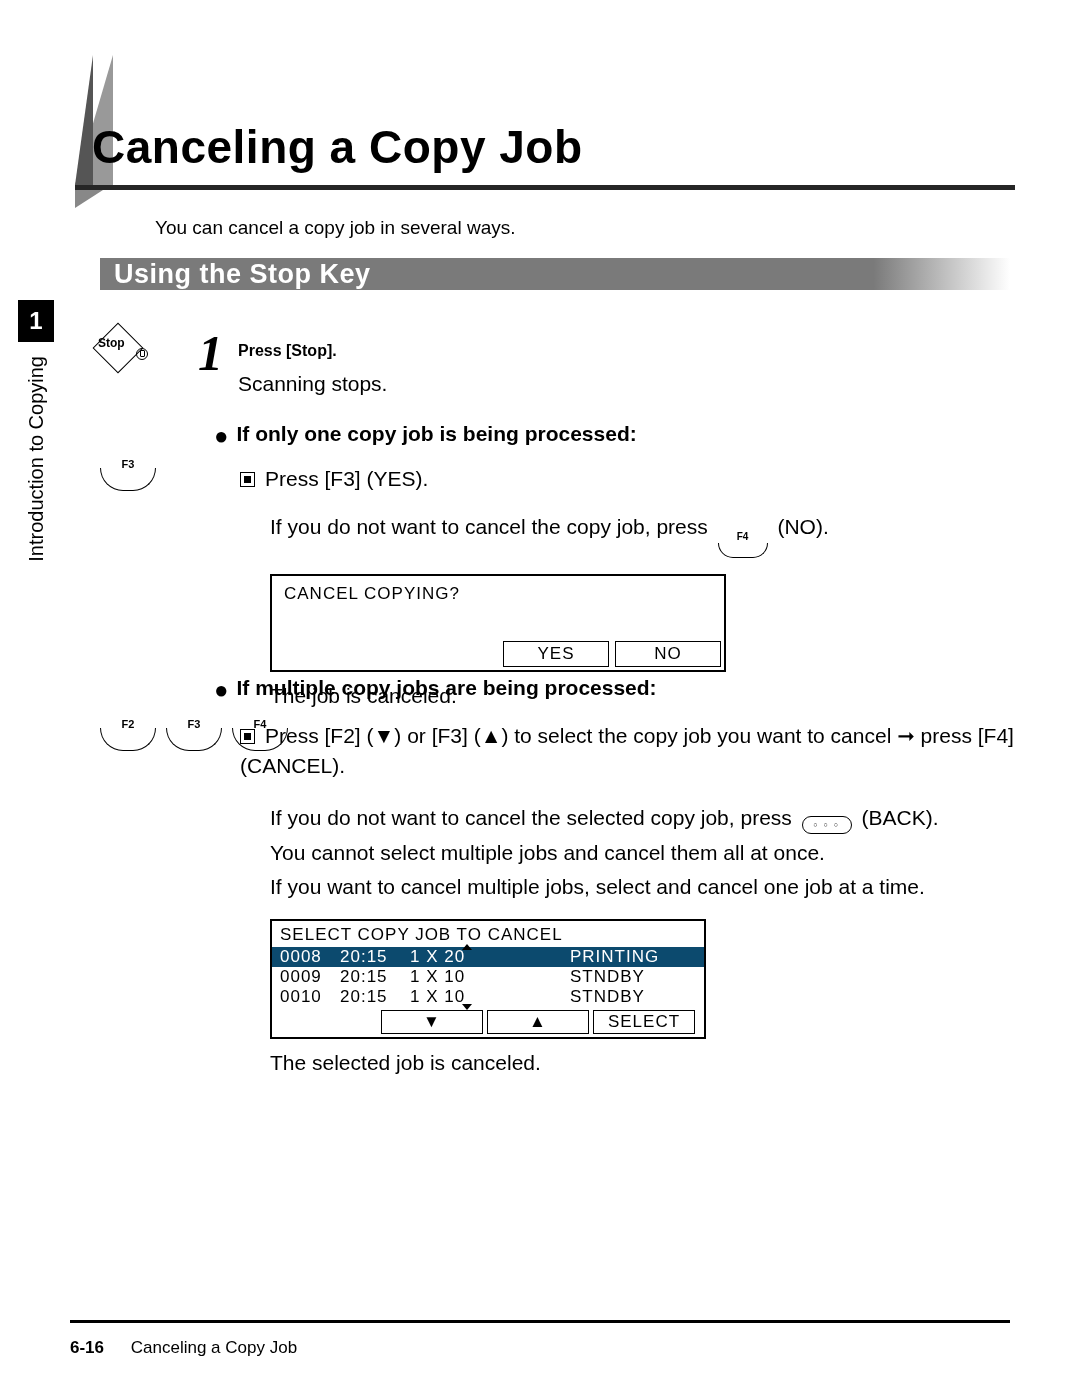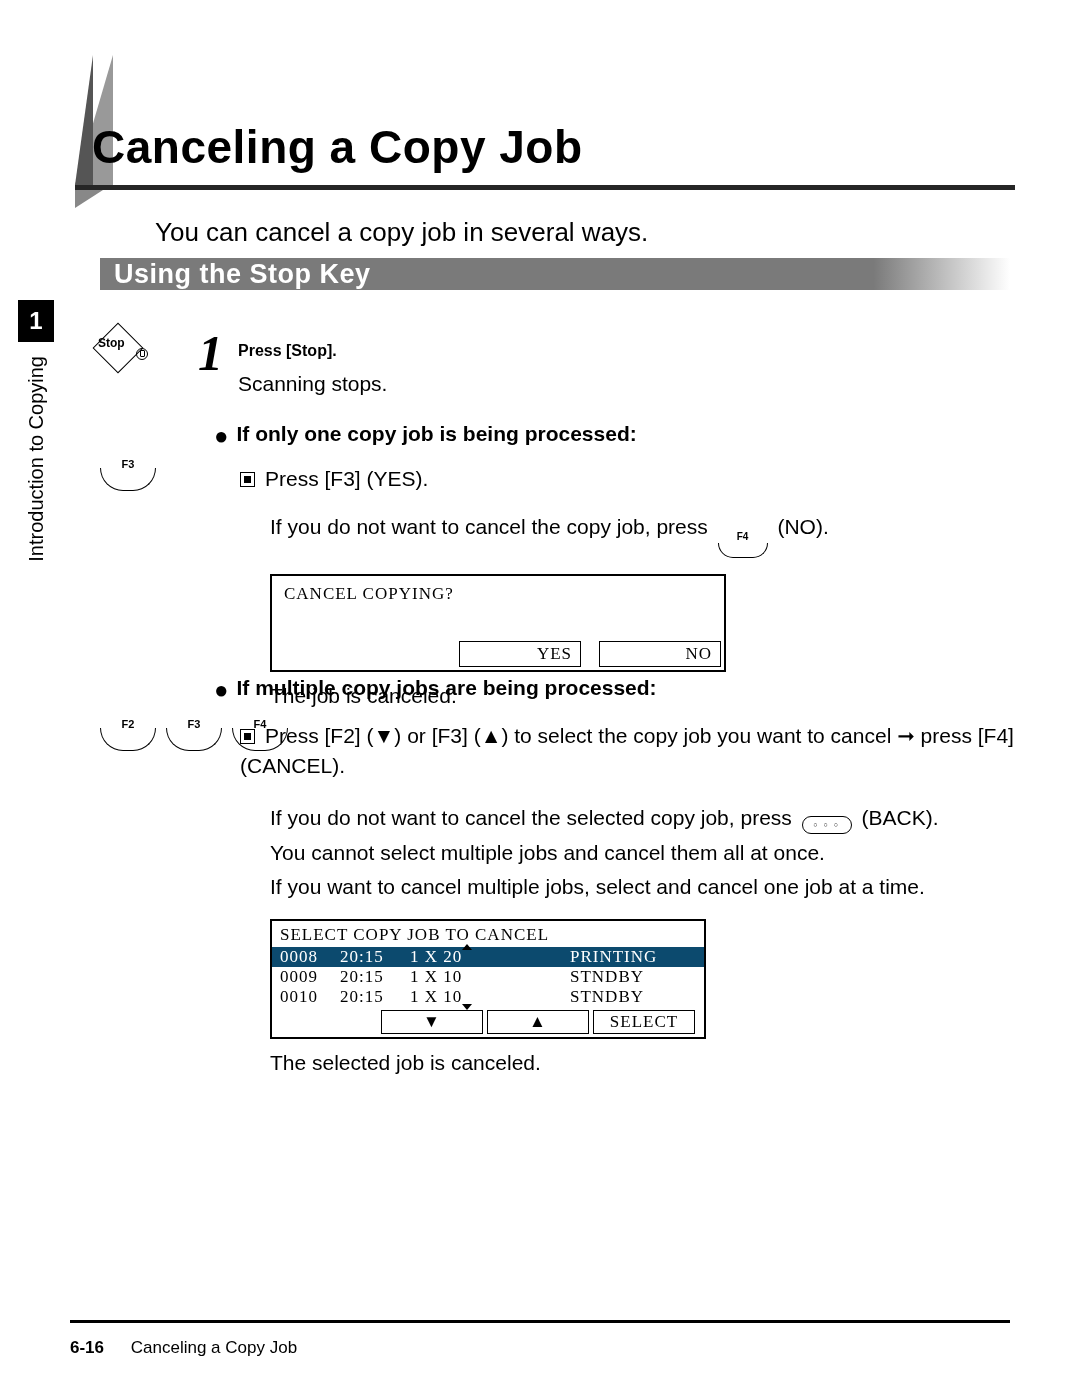--- a/index.html
+++ b/index.html
@@ -7,21 +7,21 @@
   .banner{position:absolute;left:75px;top:55px;width:940px}
   .banner-top{position:relative;height:130px}
   .banner-title{font-size:46px;font-weight:bold;font-family:"Arial Narrow",Arial,sans-serif;letter-spacing:.5px;position:absolute;left:17px;top:65px}
   .tri1{position:absolute;left:0;top:0;width:0;height:0;border-left:38px solid transparent;border-bottom:130px solid #999}
   .tri1b{position:absolute;left:0;top:0;width:0;height:0;border-left:18px solid transparent;border-bottom:130px solid #555}
   .banner-rule{position:absolute;left:0;top:130px;width:100%;height:5px;background:#262626}
   .banner-tail{position:absolute;left:0;top:135px;width:0;height:0;border-top:18px solid #888;border-right:28px solid transparent;border-left:0}
   .tab{position:absolute;left:18px;top:300px;display:flex;flex-direction:column;align-items:center}
   .tab-num{width:36px;height:42px;background:#000;color:#fff;font-weight:bold;font-size:24px;display:flex;align-items:center;justify-content:center;margin-bottom:14px}
   .tab-label{writing-mode:vertical-rl;transform:rotate(180deg);font-size:20px}
-  .intro{position:absolute;left:155px;top:217px;font-size:26px}
+  .intro{position:absolute;left:155px;top:217px;font-size:19px}
   .section-bar{position:absolute;left:100px;top:258px;width:910px;height:32px;background:linear-gradient(to right,#7a7a7a 0%,#7a7a7a 85%,#fff 100%);display:flex;align-items:center}
   .section-bar span{color:#fff;font-size:27px;font-weight:bold;font-family:"Arial Narrow",Arial,sans-serif;letter-spacing:.5px;margin-left:14px}
   
   .key{position:absolute;font-size:12px;font-weight:bold;text-align:center}
   .key-stop{left:100px;top:330px}
   .key-stop .hex{display:inline-block;width:34px;height:34px;border:1.6px solid #000;transform:rotate(45deg)}
   .key-stop .lbl{position:absolute;left:-2px;top:6px;font-size:12px}
   .key-stop .dot{position:absolute;left:36px;top:18px;width:10px;height:10px;border:1.5px solid #000;border-radius:50%}
   .key-stop .dot::after{content:"";position:absolute;left:3px;top:1px;width:3px;height:5px;border:1px solid #000;border-radius:1px}
   .fkey{width:54px;height:22px;border:1.6px solid #000;border-top:none;border-radius:0 0 24px 24px}
@@ -40,25 +40,25 @@
   .step-body{font-size:21px;margin-left:40px}
   .sub{position:absolute;left:214px;width:800px}
   .sub-head{font-size:21px;font-weight:bold;margin:0 0 14px}
   .sub-head .dot{font-size:24px;line-height:0;vertical-align:-3px;margin-right:8px}
   .sq-item{margin-left:26px;font-size:21px}
   .sq-item .sq{display:inline-block;width:13px;height:13px;border:1.6px solid #000;position:relative;margin-right:10px;vertical-align:-1px}
   .sq-item .sq::after{content:"";position:absolute;left:3px;top:3px;width:7px;height:7px;background:#000}
   .note{margin:10px 0 0 56px;font-size:21px;line-height:1.45}
   .conclude{margin:12px 0 0 56px;font-size:21px}
   
-  .lcd{margin:16px 0 0 56px;border:2.2px solid #000;font-family:Liberation Serif, serif;font-size:17px;letter-spacing:1px}
+  .lcd{margin:16px 0 0 56px;border:2.2px solid #000;font-family:Liberation Sans, sans-serif;font-size:17px;letter-spacing:1px}
   .lcd1{width:452px}
   .lcd1 .msg{padding:8px 12px 34px}
   .lcd1 .btns{display:flex;justify-content:flex-end;padding:3px}
-  .lcd1 .btn{border:1.6px solid #000;width:104px;text-align:right;padding:2px 8px;margin-left:18px}
+  .lcd1 .btn{border:1.6px solid #000;width:104px;text-align:center;padding:2px 0;margin-left:6px}
   .lcd2{width:432px}
   .lcd2 .hdr{padding:4px 8px 2px}
   .lcd2 .row{display:flex;padding:0 8px}
   .lcd2 .row.sel{background:#0c4a6e;color:#fff}
   .lcd2 .c1{width:60px}
   .lcd2 .c2{width:70px}
   .lcd2 .c3{width:160px}
   .lcd2 .c4{flex:1}
   .lcd2 .btns{display:flex;padding:3px}
   .lcd2 .btn{border:1.6px solid #000;width:100px;text-align:center;padding:1px 0;margin-right:4px}

